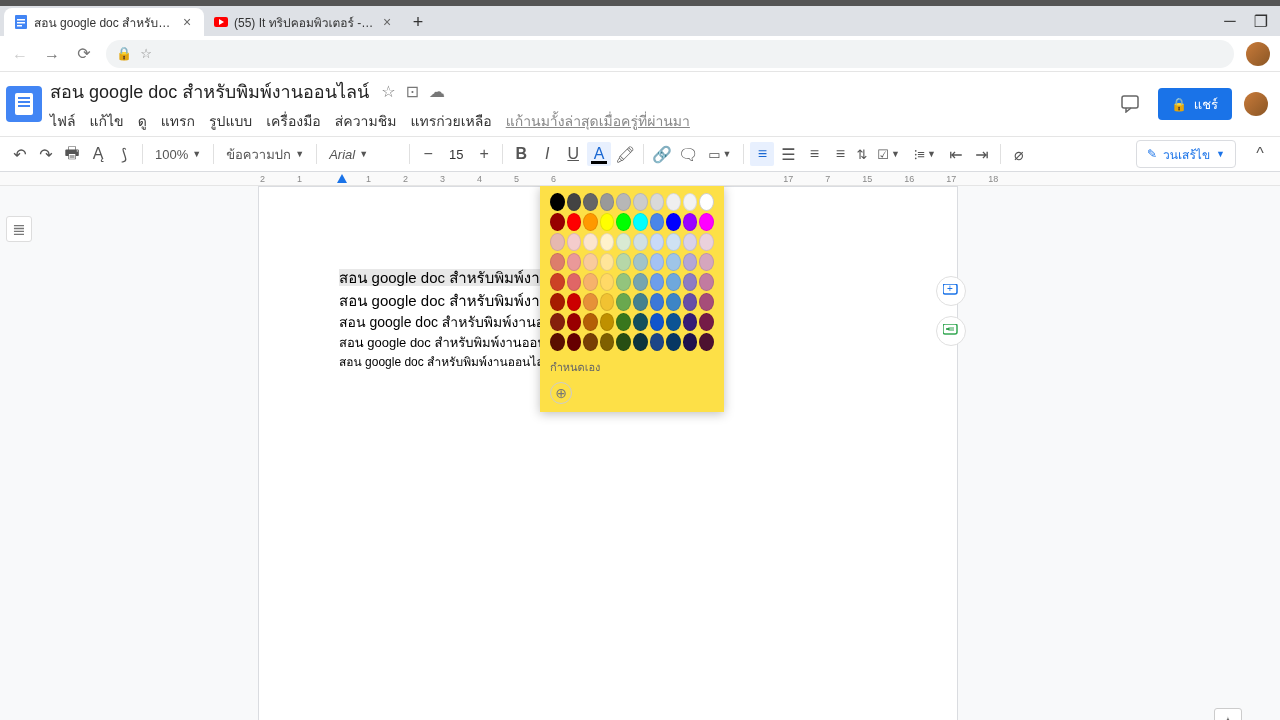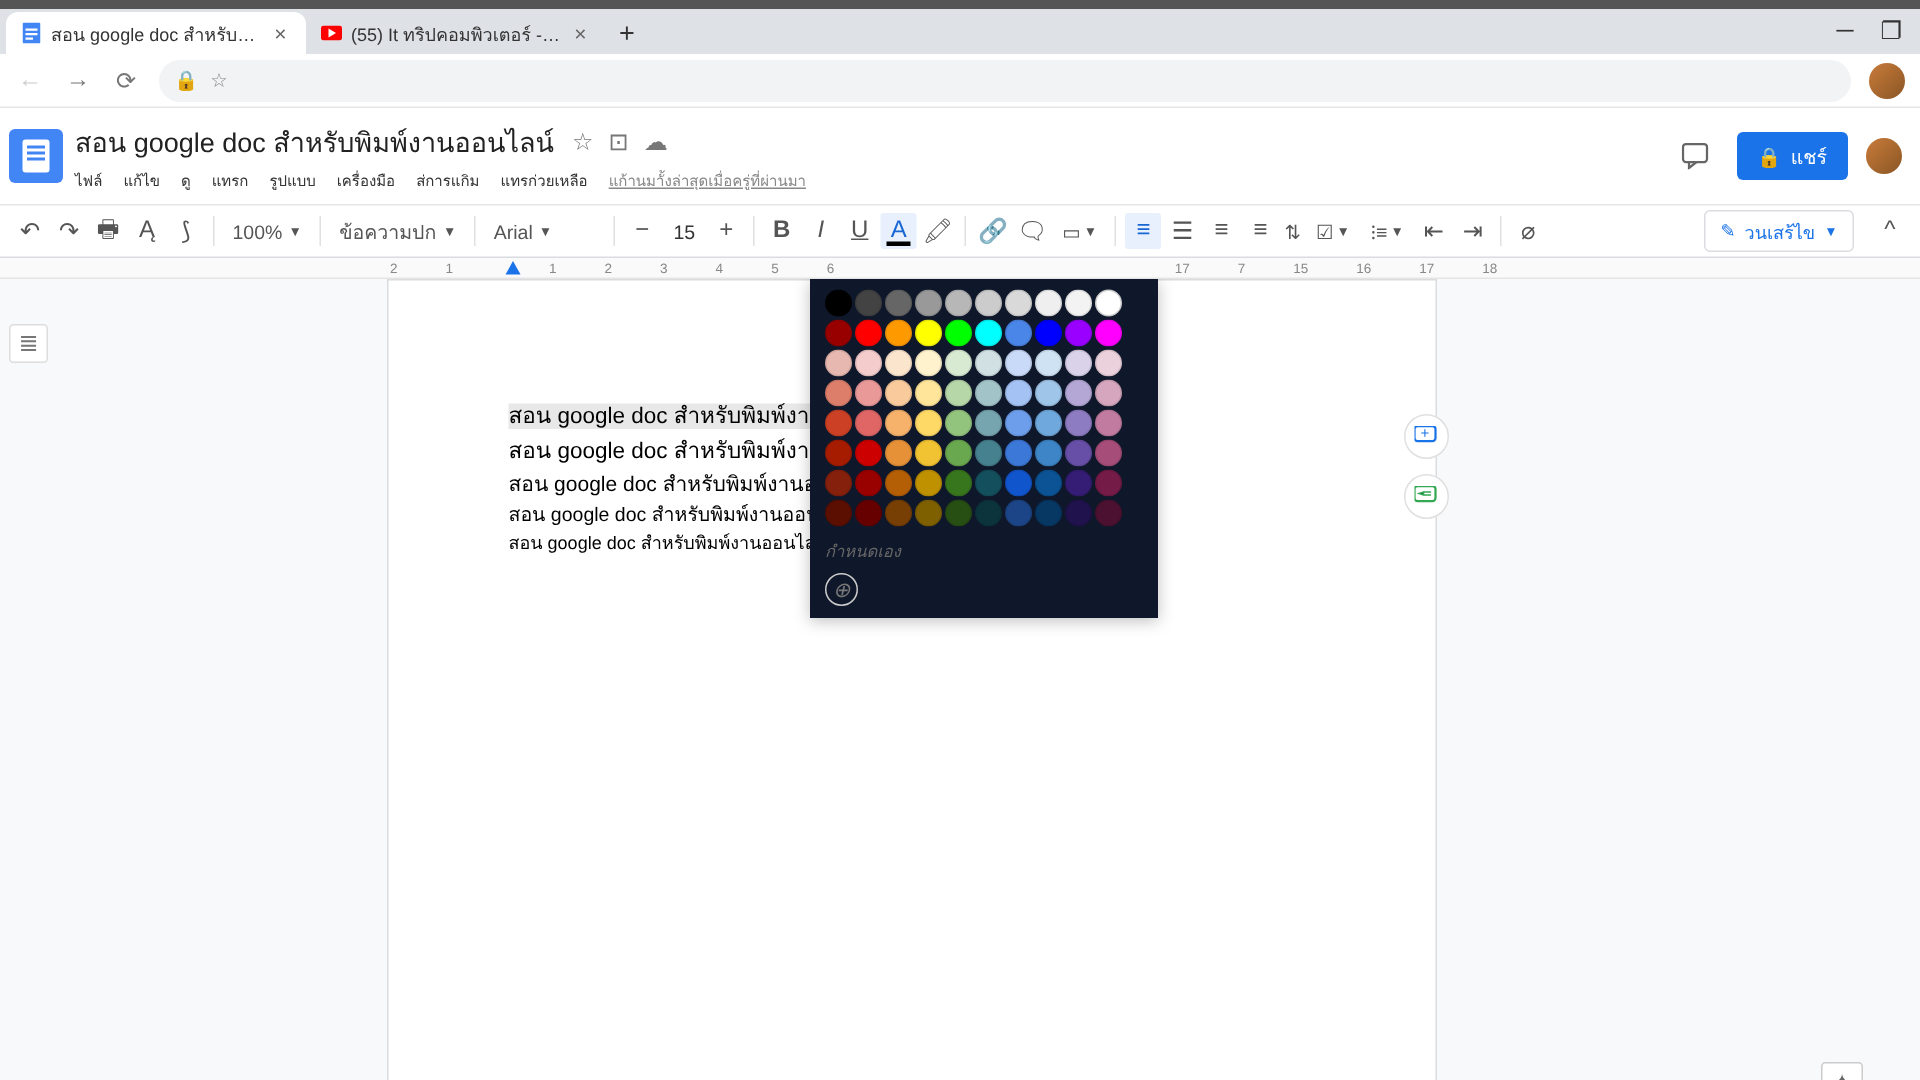--- a/index.html
+++ b/index.html
@@ -19,43 +19,43 @@
 .url-text { flex: 1; white-space: nowrap; overflow: hidden; }
 .profile-avatar { width: 24px; height: 24px; border-radius: 50%; background: linear-gradient(135deg,#c97b3a,#8a5625); }
 .docs-header { height: 64px; background: #fff; display: flex; align-items: center; padding: 0 12px 0 6px; gap: 8px; }
 .docs-logo { width: 36px; height: 36px; background: #4285f4; border-radius: 4px; display: flex; align-items: center; justify-content: center; }
 .docs-logo-inner { width: 18px; height: 22px; background: #fff; border-radius: 2px; position: relative; }
 .docs-logo-inner::before { content:''; position:absolute; top:4px; left:3px; right:3px; height:2px; background:#4285f4; box-shadow: 0 4px 0 #4285f4, 0 8px 0 #4285f4; }
 .title-area { flex: 1; display: flex; flex-direction: column; gap: 4px; }
 .title-row { display: flex; align-items: center; gap: 12px; }
 .doc-title { font-size: 18px; color: #222; }
 .title-icons { display: flex; gap: 10px; color: #777; font-size: 16px; }
-.menu-row { display: flex; gap: 14px; font-size: 10px; color: #333; }
+.menu-row { display: flex; gap: 14px; font-size: 14px; color: #333; }
 .menu-item { cursor: default; }
 .menu-last { color: #888; text-decoration: underline; }
 .header-right { display: flex; align-items: center; gap: 12px; }
 .comment-btn { width: 30px; height: 30px; display: flex; align-items: center; justify-content: center; color: #666; }
 .share-btn { background: #1a73e8; color: #fff; border-radius: 4px; height: 32px; padding: 0 14px; display: flex; align-items: center; gap: 6px; font-size: 13px; }
 .toolbar { height: 36px; border-top: 1px solid #e5e5e5; border-bottom: 1px solid #dadce0; display: flex; align-items: center; padding: 0 8px; gap: 2px; background: #fff; }
 .tb-btn { width: 24px; height: 24px; display: flex; align-items: center; justify-content: center; color: #555; border-radius: 2px; }
 .tb-sep { width: 1px; height: 20px; background: #e0e0e0; margin: 0 4px; }
 .tb-drop { display: flex; align-items: center; gap: 4px; padding: 0 6px; font-size: 13px; color: #555; height: 24px; }
 .tb-drop .arrow { font-size: 9px; }
 .tb-input { width: 28px; text-align: center; font-size: 13px; color: #333; border: none; background: transparent; }
-.font-drop { width: 80px; }
+.font-drop { width: 80px; font-style: italic; }
 .ruler { height: 14px; background: #fafafa; border-bottom: 1px solid #e5e5e5; display: flex; padding-left: 260px; font-size: 9px; color: #888; align-items: center; gap: 32px; position: relative; }
 .ruler-indent { position: absolute; left: 337px; top: 2px; width: 0; height: 0; border-left: 5px solid transparent; border-right: 5px solid transparent; border-bottom: 9px solid #1a73e8; }
 .doc-area { position: relative; height: 560px; background: #f8f9fa; overflow: hidden; }
 .outline-btn { position: absolute; left: 6px; top: 30px; width: 26px; height: 26px; border: 1px solid #ddd; border-radius: 3px; display: flex; align-items: center; justify-content: center; color: #777; background: #fff; }
 .page { position: absolute; left: 258px; top: 0; width: 700px; height: 850px; background: #fff; border: 1px solid #dadce0; padding: 80px 80px; }
 .doc-line { font-size: 15px; color: #000; line-height: 1.5; }
 .line-hl { background: #e8e8e8; display: inline; }
 .side-btns { position: absolute; right: 314px; top: 90px; display: flex; flex-direction: column; gap: 10px; }
 .side-btn { width: 30px; height: 30px; background: #fff; border: 1px solid #e0e0e0; border-radius: 15px; display: flex; align-items: center; justify-content: center; }
-.palette { position: absolute; left: 540px; top: 0; width: 232px; background: #0f172a; box-shadow: 0 2px 10px rgba(0,0,0,.25); padding: 6px; z-index: 100; font-style: italic; }
+.palette { position: absolute; left: 540px; top: 0; width: 184px; background: #fde047; box-shadow: 0 2px 10px rgba(0,0,0,.25); padding: 6px; z-index: 100; }
 .swatch-row { display: flex; gap: 2px; padding: 1px 4px; }
 .swatch { width: 18px; height: 18px; border-radius: 50%; border: 1px solid rgba(0,0,0,.1); }
 .swatch.white { border: 1px solid #ccc; }
 .custom-label { font-size: 11px; color: #666; padding: 6px 4px 4px; }
 .custom-add { width: 22px; height: 22px; border: 1px solid #ccc; border-radius: 50%; margin: 2px 4px; display: flex; align-items: center; justify-content: center; color: #777; font-size: 14px; }
 .mode-btn { margin-left: auto; margin-right: 10px; border: 1px solid #dadce0; border-radius: 4px; height: 28px; width: 100px; display: flex; align-items: center; justify-content: center; gap: 6px; color: #1a73e8; font-size: 12px; }
 .collapse-btn { width: 24px; height: 24px; color: #555; display: flex; align-items: center; justify-content: center; }
 .tb-btn.active { background: #e8f0fe; color: #1967d2; }
 .text-color-btn { position: relative; }
 .text-color-bar { position: absolute; bottom: 2px; left: 4px; right: 4px; height: 3px; background: #000; }
@@ -120,21 +120,21 @@
         <span>☁</span>
       </div>
     </div>
     <div class="menu-row">
       <span class="menu-item">ไฟล์</span>
       <span class="menu-item">แก้ไข</span>
       <span class="menu-item">ดู</span>
       <span class="menu-item">แทรก</span>
       <span class="menu-item">รูปแบบ</span>
       <span class="menu-item">เครื่องมือ</span>
-      <span class="menu-item">ส่การแกิม</span>
+      <span class="menu-item">ส่ความชิม</span>
       <span class="menu-item">แทรก่วยเหลือ</span>
       <span class="menu-item menu-last">แก้านมาั้งล่าสุดเมื่อครู่ที่ผ่านมา</span>
     </div>
   </div>
   <div class="header-right">
     <div class="comment-btn">
         <svg width="20" height="18">
           <rect x="1" y="1" width="16" height="12" rx="2" fill="none" stroke="#666" stroke-width="1.5"></rect>
           <path d="M5 13 L5 17 L10 13" fill="none" stroke="#666" stroke-width="1.5"></path>
         </svg>

